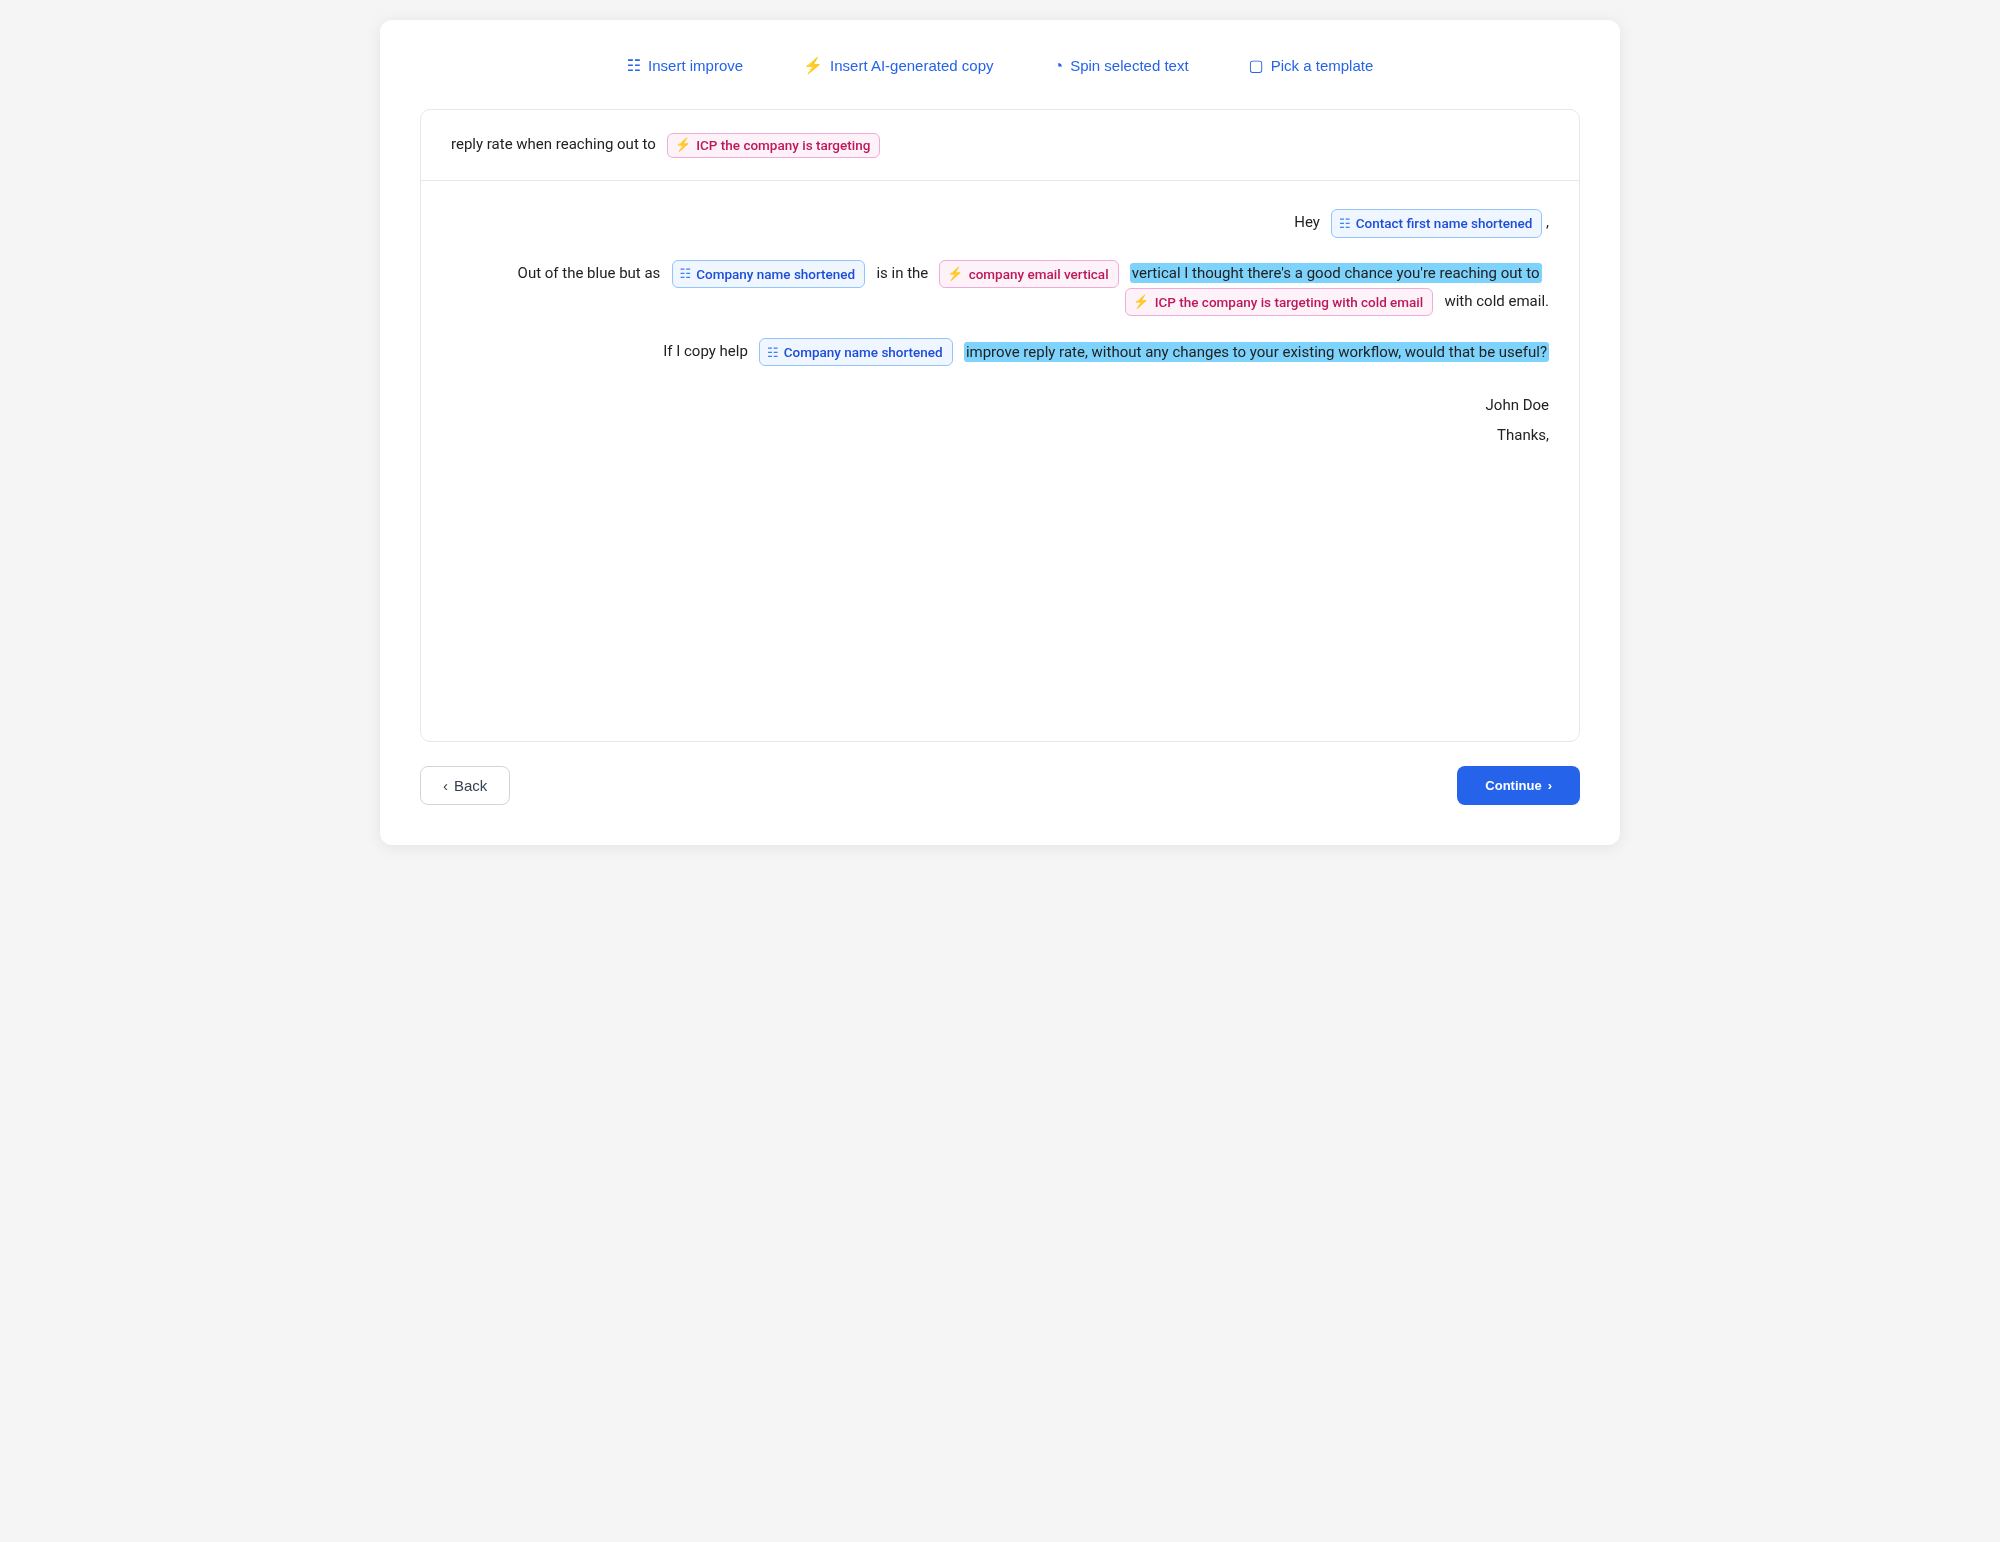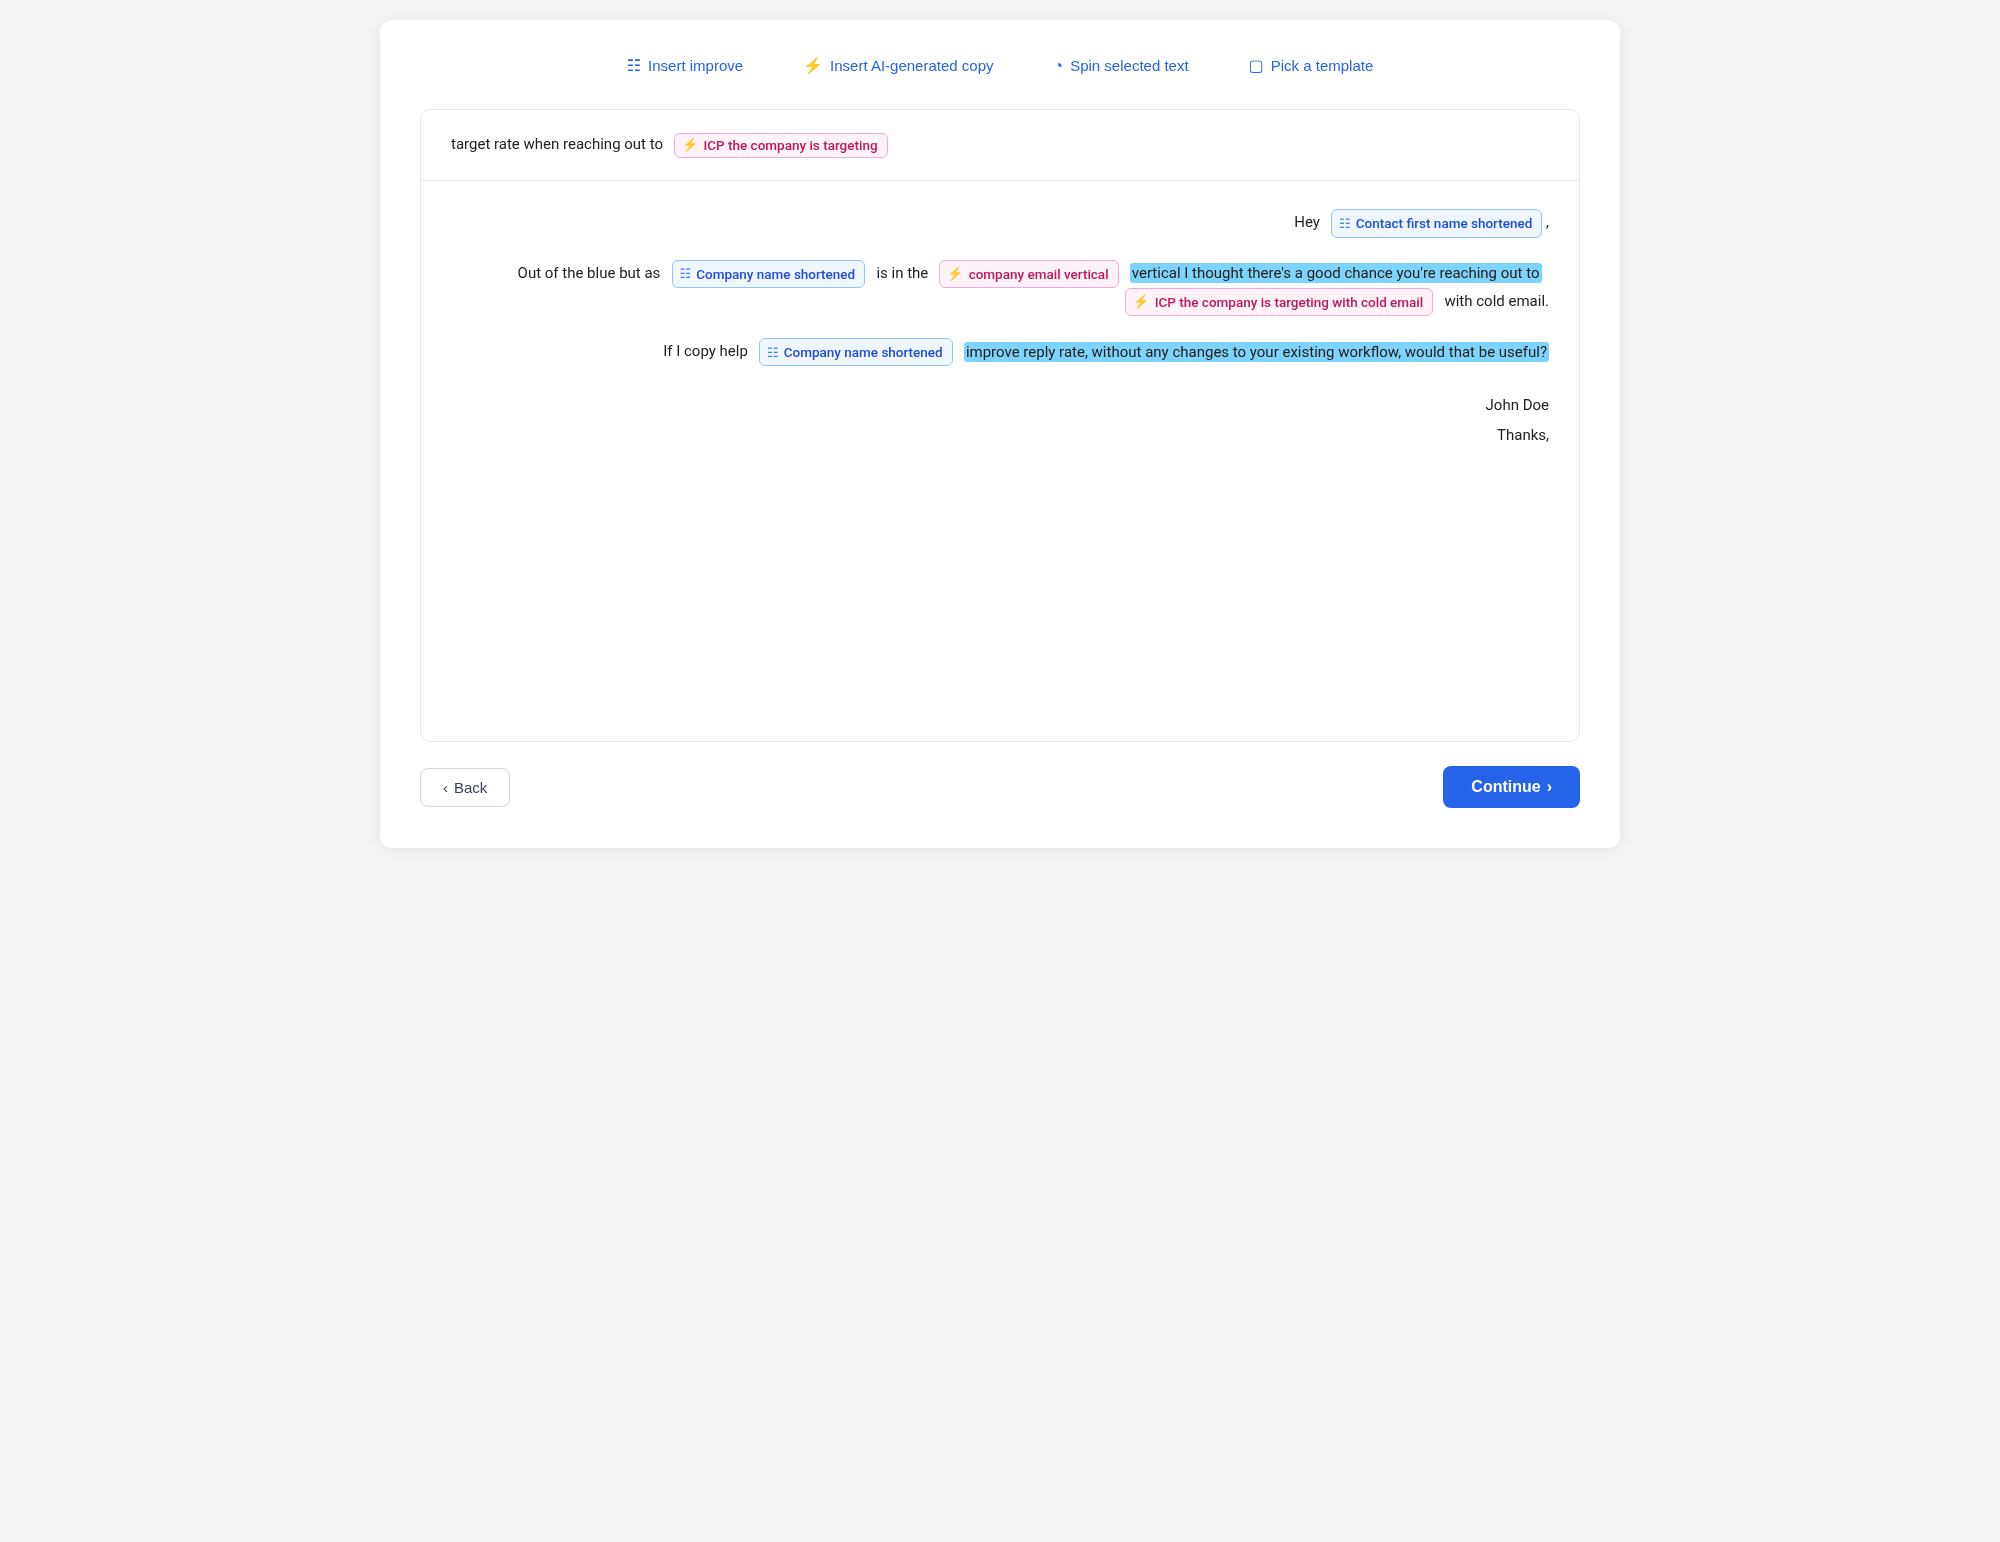--- a/index.html
+++ b/index.html
@@ -152,21 +152,21 @@
     }
 
     .btn-continue {
       display: flex;
       align-items: center;
       gap: 6px;
       background: #2563eb;
       border: none;
       border-radius: 8px;
       padding: 12px 28px;
-      font-size: 16px;
+      font-size: 13px;
       color: #fff;
       cursor: pointer;
       font-weight: 600;
     }
 
     .main-border {
       border: 1px solid #e5e7eb;
       border-radius: 10px;
       overflow: hidden;
     }
@@ -191,21 +191,21 @@
     </button>
     <button class="toolbar-btn">
       <span class="btn-icon">▢</span>
       <span>Pick a template</span>
     </button>
   </div>
 
   <div class="main-border">
 
     <div class="intro-box">
-      <span>target rate when reaching out to</span>
+      <span>reply rate when reaching out to</span>
       &nbsp;
       <span class="pill-ai">
         <span class="pill-icon">⚡</span>
         <span>ICP the company is targeting</span>
       </span>
     </div>
 
     <div class="email-body">
 
       <div class="email-paragraph">

